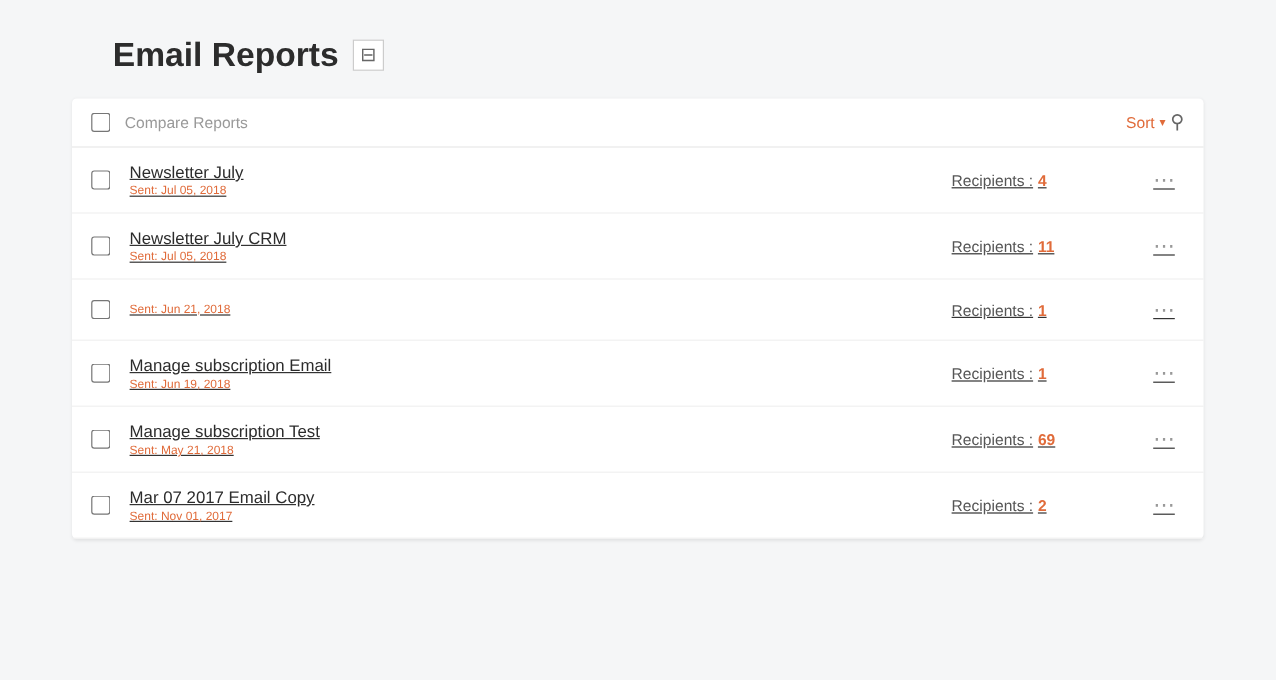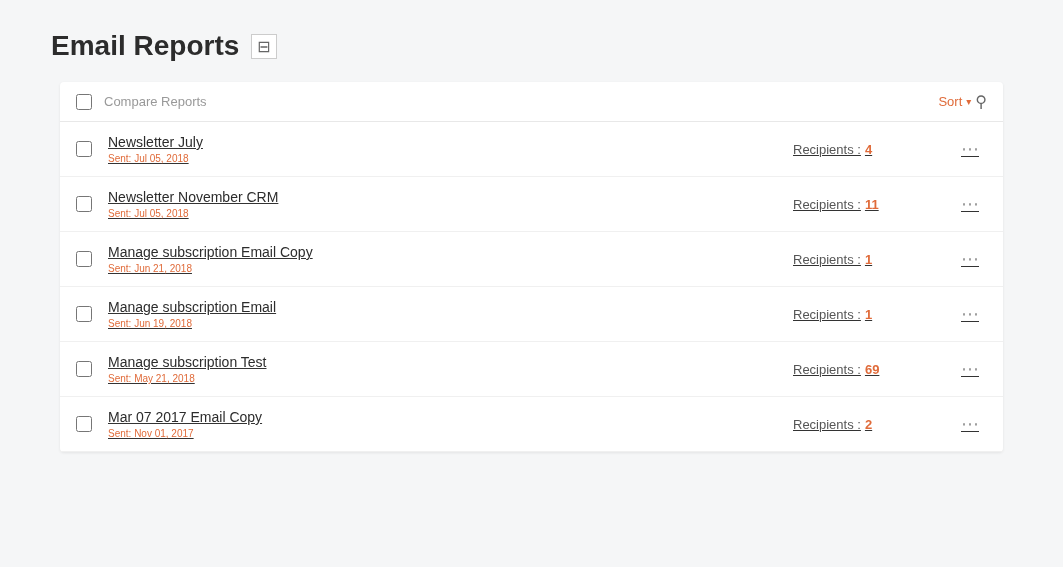--- a/index.html
+++ b/index.html
@@ -11,21 +11,21 @@
       min-height: 567px;
     }
 
     .page-wrapper {
       background: #f5f6f7;
       min-height: 567px;
       padding: 20px 0 0 0;
     }
 
     .header {
-      padding: 10px 86px 20px 51px;
+      padding: 10px 86px 20px 94px;
       display: flex;
       align-items: center;
       gap: 12px;
     }
 
     .page-title {
       font-size: 28px;
       font-weight: 600;
       color: #2c2c2c;
     }
@@ -191,33 +191,32 @@
       </div>
       <div class="recipients">
         <span>Recipients :</span>
         <span class="recipients-count">4</span>
       </div>
       <button class="more-btn">⋯</button>
     </div>
         <div class="report-row">
       <input type="checkbox" class="row-checkbox" style="">
       <div class="report-info">
-        <div class="report-name">Newsletter November CRM</div>
+        <div class="report-name">Newsletter July CRM</div>
         <div class="report-sent">Sent: Jul 05, 2018</div>
       </div>
       <div class="recipients">
         <span>Recipients :</span>
         <span class="recipients-count">11</span>
       </div>
       <button class="more-btn">⋯</button>
     </div>
         <div class="report-row">
       <input type="checkbox" class="row-checkbox" style="">
       <div class="report-info">
-        <div class="report-name">Manage subscription Email Copy</div>
         <div class="report-sent">Sent: Jun 21, 2018</div>
       </div>
       <div class="recipients">
         <span>Recipients :</span>
         <span class="recipients-count">1</span>
       </div>
       <button class="more-btn">⋯</button>
     </div>
         <div class="report-row">
       <input type="checkbox" class="row-checkbox" style="">

